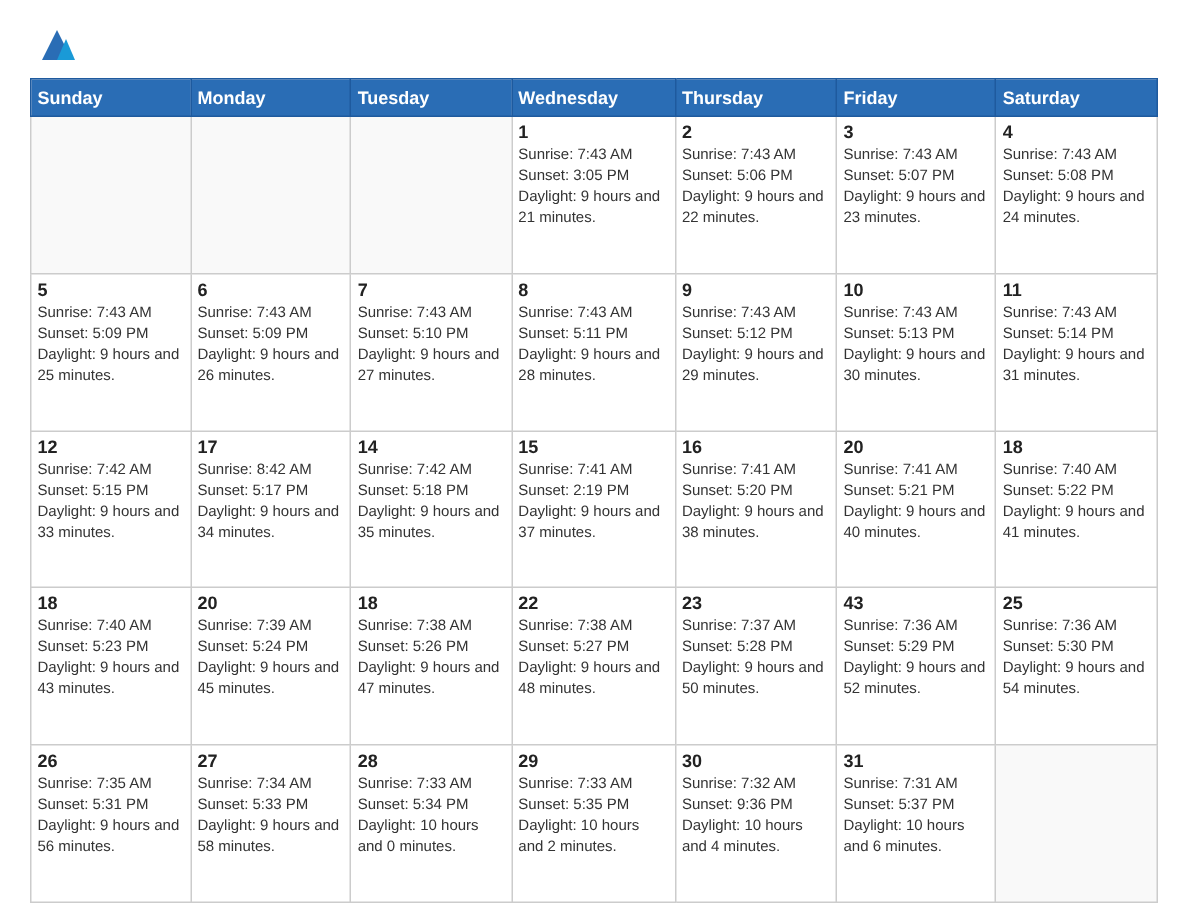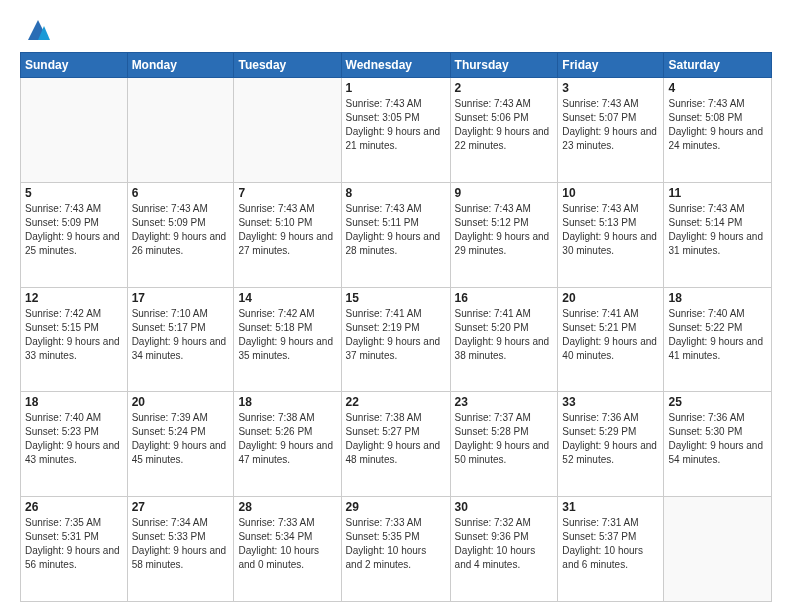--- a/index.html
+++ b/index.html
@@ -210,21 +210,21 @@
         </tr>
         <tr class="week-row">
           <td>
             <div class="day-num">12</div>
             <div class="day-info">Sunrise: 7:42 AM
 Sunset: 5:15 PM
 Daylight: 9 hours and 33 minutes.</div>
           </td>
           <td>
             <div class="day-num">17</div>
-            <div class="day-info">Sunrise: 7:10 AM
+            <div class="day-info">Sunrise: 8:42 AM
 Sunset: 5:17 PM
 Daylight: 9 hours and 34 minutes.</div>
           </td>
           <td>
             <div class="day-num">14</div>
             <div class="day-info">Sunrise: 7:42 AM
 Sunset: 5:18 PM
 Daylight: 9 hours and 35 minutes.</div>
           </td>
           <td>
@@ -277,21 +277,21 @@
 Sunset: 5:27 PM
 Daylight: 9 hours and 48 minutes.</div>
           </td>
           <td>
             <div class="day-num">23</div>
             <div class="day-info">Sunrise: 7:37 AM
 Sunset: 5:28 PM
 Daylight: 9 hours and 50 minutes.</div>
           </td>
           <td>
-            <div class="day-num">33</div>
+            <div class="day-num">43</div>
             <div class="day-info">Sunrise: 7:36 AM
 Sunset: 5:29 PM
 Daylight: 9 hours and 52 minutes.</div>
           </td>
           <td>
             <div class="day-num">25</div>
             <div class="day-info">Sunrise: 7:36 AM
 Sunset: 5:30 PM
 Daylight: 9 hours and 54 minutes.</div>
           </td>

